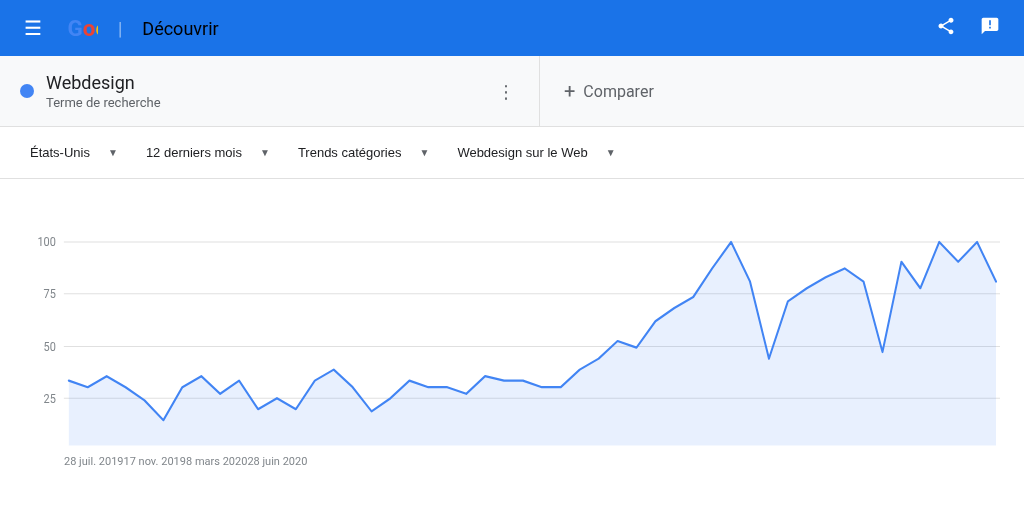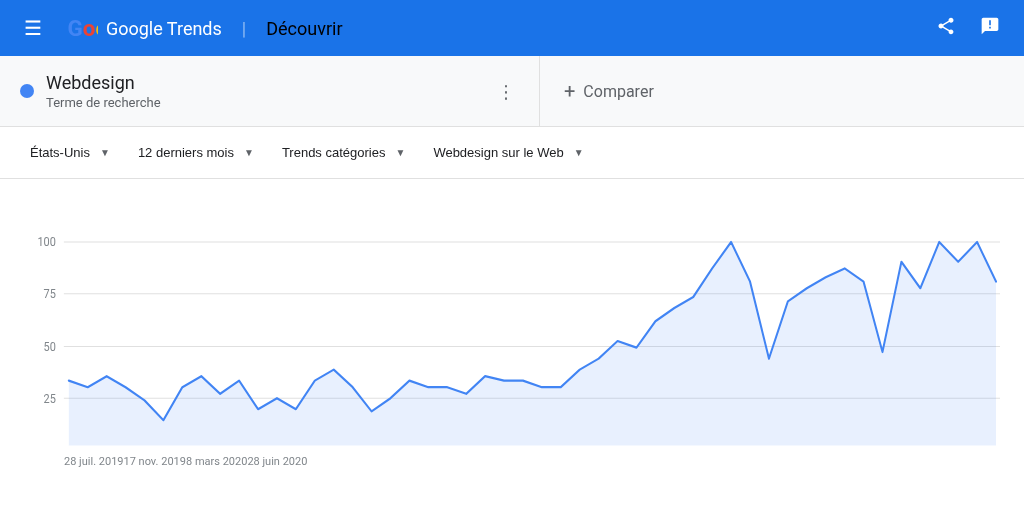--- a/index.html
+++ b/index.html
@@ -124,21 +124,21 @@
     .filters-row {
       display: flex;
       align-items: center;
       padding: 12px 20px;
       gap: 8px;
       border-bottom: 1px solid #e0e0e0;
     }
     .filter-btn {
       display: flex;
       align-items: center;
-      gap: 8px;
+      gap: 16px;
       padding: 6px 10px;
       border-radius: 4px;
       cursor: pointer;
       font-size: 13px;
       color: #202124;
       border: none;
       background: transparent;
     }
     .filter-chevron {
       font-size: 10px;
@@ -215,21 +215,20 @@
 <body>
 
 <header class="header">
   <span class="header-menu-icon">☰</span>
   <div class="header-logo">
     <svg class="google-g" viewBox="0 0 40 40">
       <text x="2" y="30" font-size="28" font-weight="700">
         <tspan fill="#4285f4">G</tspan><tspan fill="#ea4335">o</tspan><tspan fill="#fbbc04">o</tspan><tspan fill="#4285f4">g</tspan><tspan fill="#34a853">l</tspan><tspan fill="#ea4335">e</tspan>
       </text>
     </svg>
-    <span>Google Trends</span>
   </div>
   <span class="header-divider">|</span>
   <span class="header-discover">Découvrir</span>
   <div class="header-spacer"></div>
   <div class="header-actions">
     <span class="header-icon-btn" title="Partager">
       <svg width="20" height="20" viewBox="0 0 24 24" fill="white">
           <path d="M18 16.08c-.76 0-1.44.3-1.96.77L8.91 12.7c.05-.23.09-.46.09-.7s-.04-.47-.09-.7l7.05-4.11c.54.5 1.25.81 2.04.81 1.66 0 3-1.34 3-3s-1.34-3-3-3-3 1.34-3 3c0 .24.04.47.09.7L8.04 9.81C7.5 9.31 6.79 9 6 9c-1.66 0-3 1.34-3 3s1.34 3 3 3c.79 0 1.5-.31 2.04-.81l7.12 4.16c-.05.21-.08.43-.08.65 0 1.61 1.31 2.92 2.92 2.92 1.61 0 2.92-1.31 2.92-2.92s-1.31-2.92-2.92-2.92z"></path>
         </svg>
     </span>

